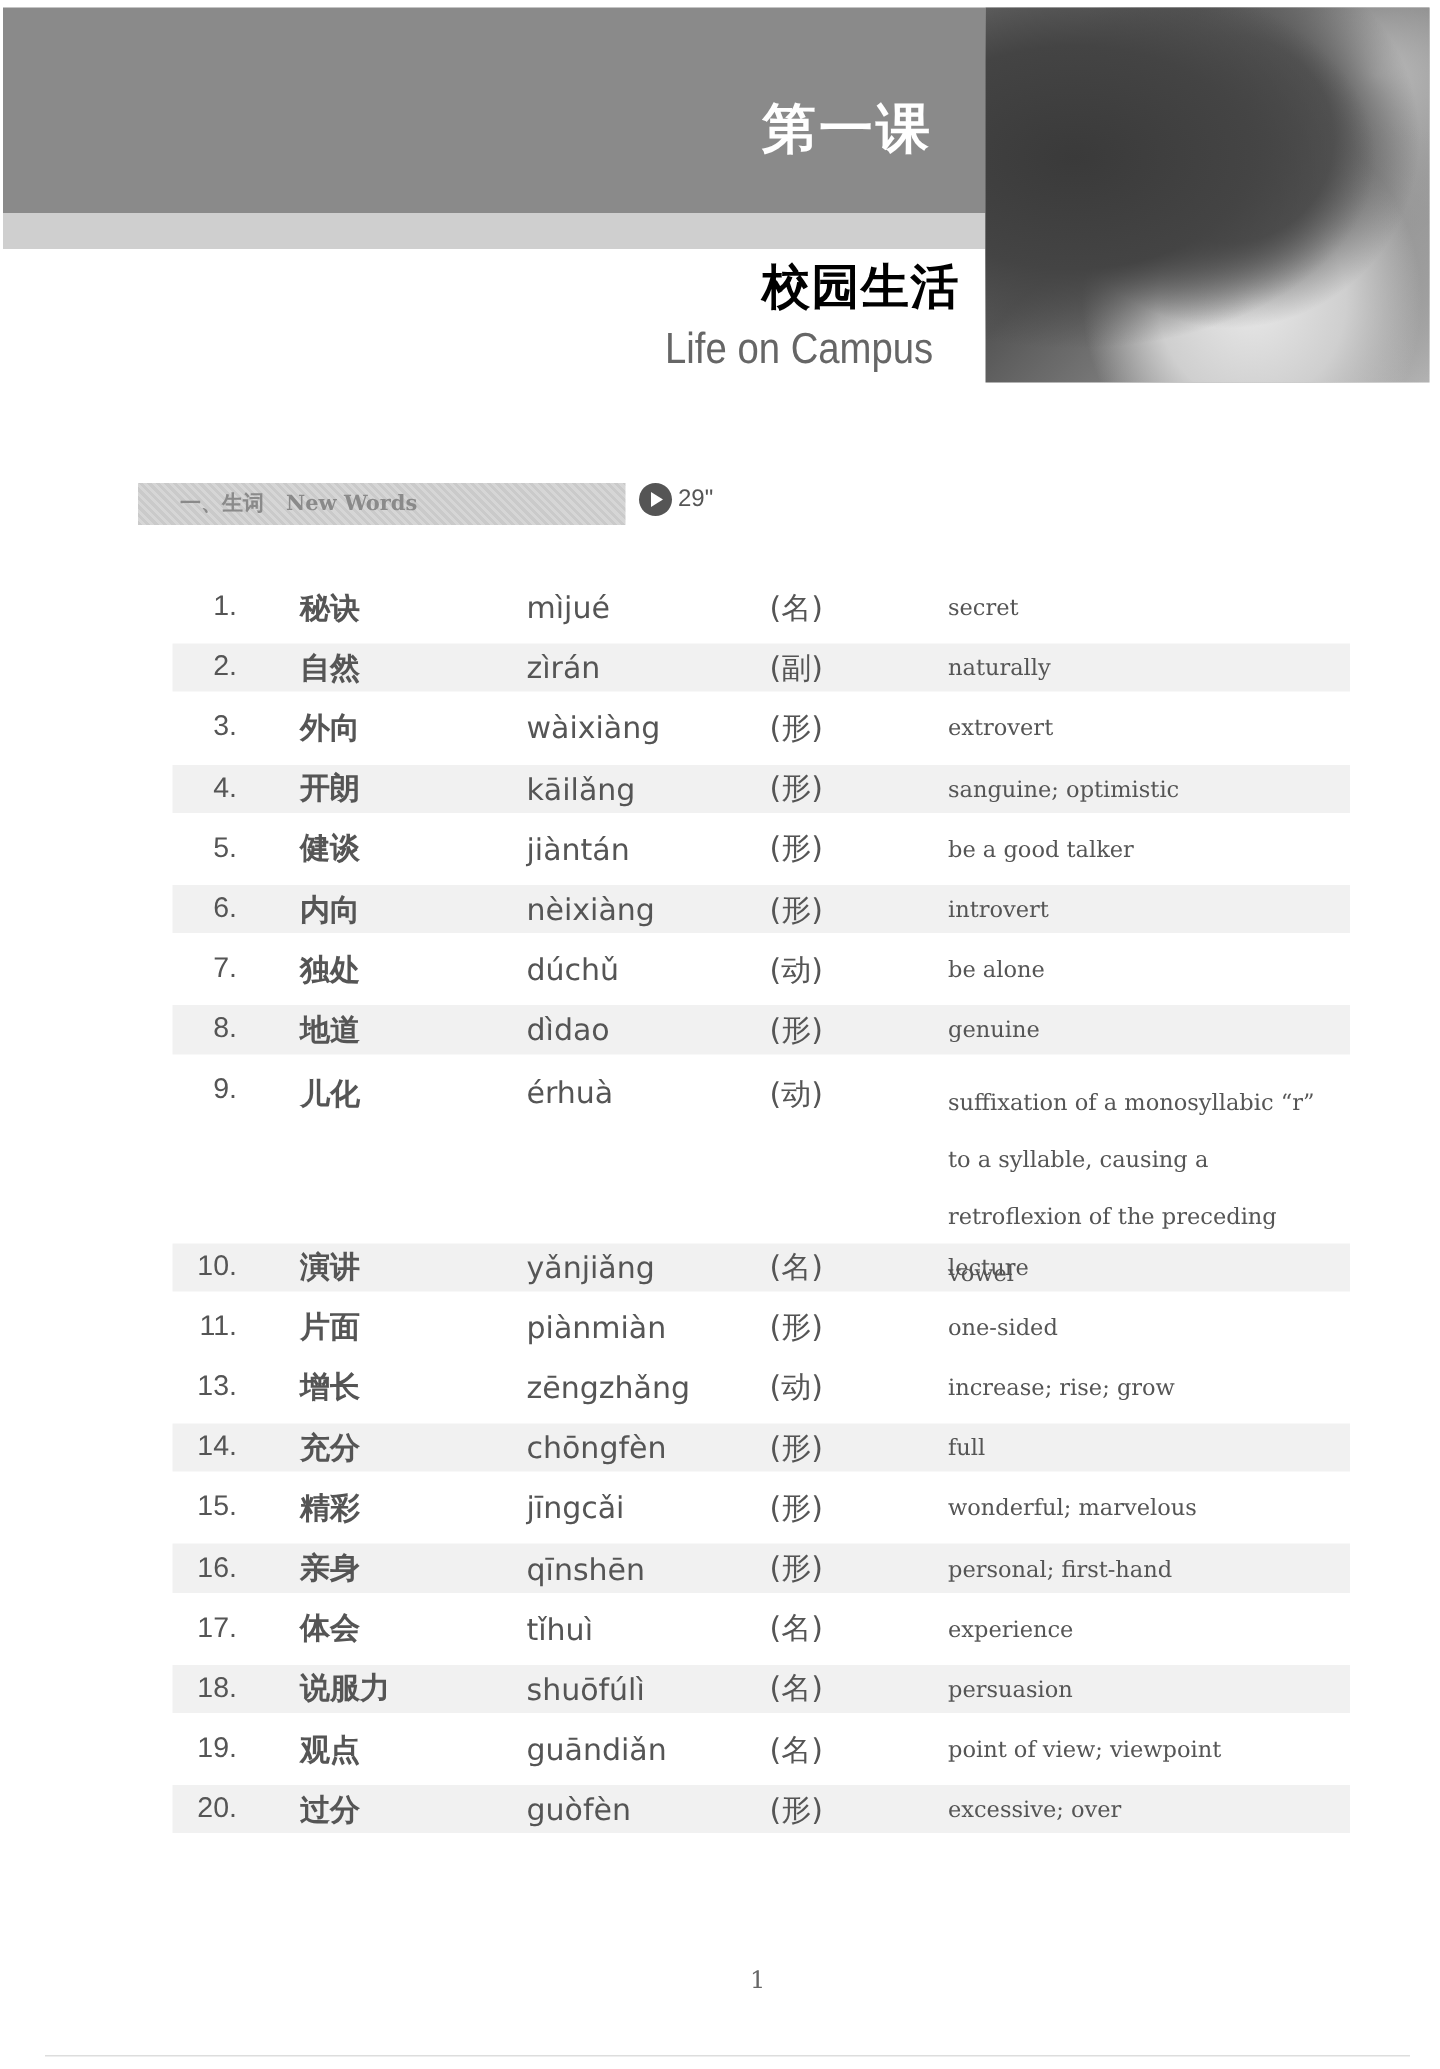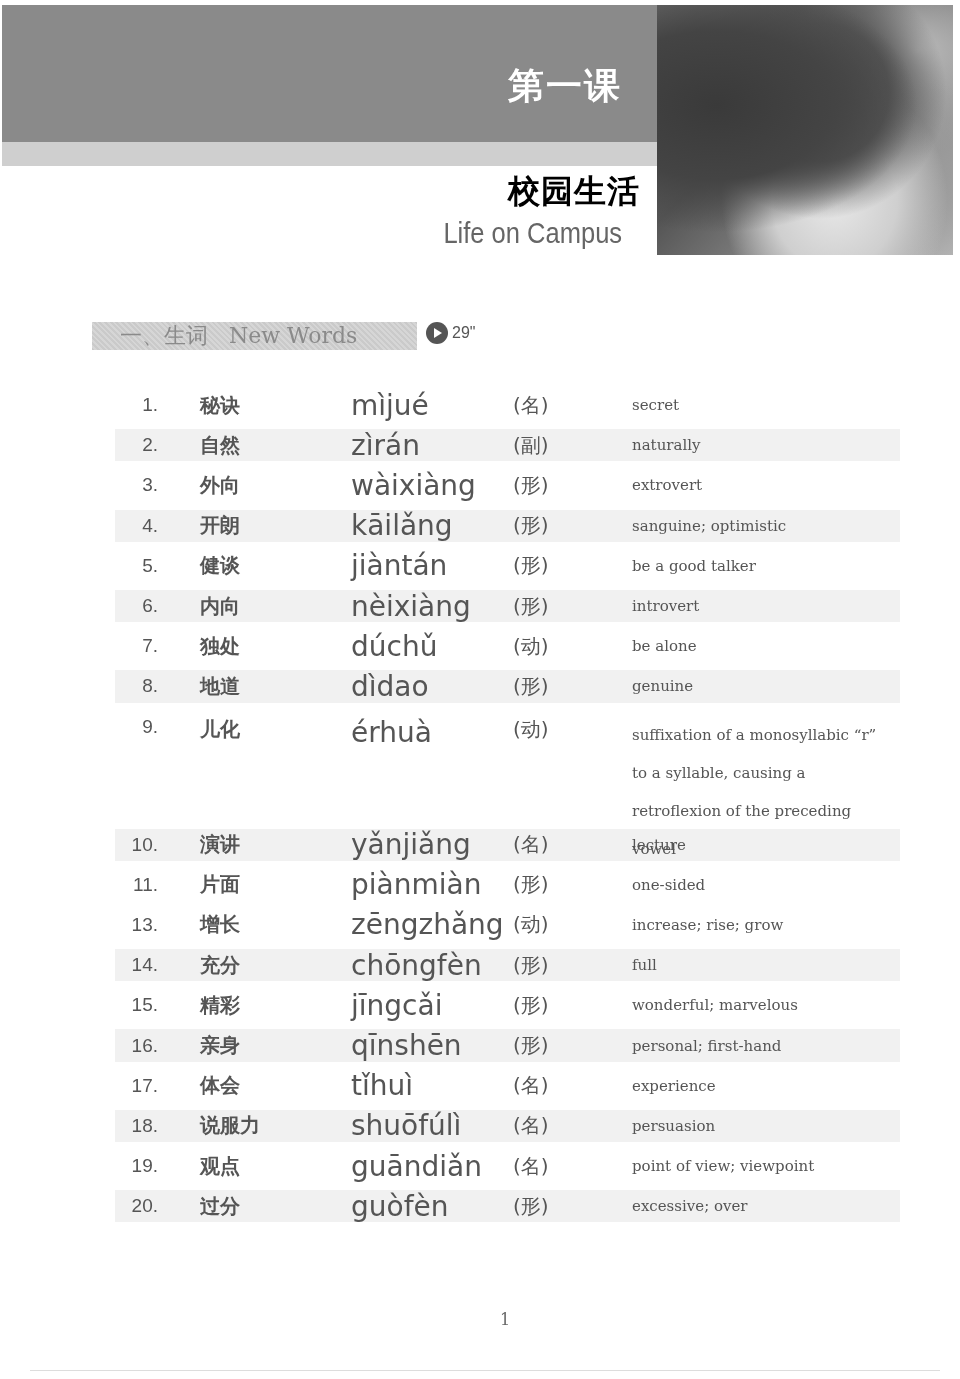--- a/index.html
+++ b/index.html
@@ -41,21 +41,21 @@
       radial-gradient(ellipse at 88% 18%, #bbb 0%, transparent 35%),
       linear-gradient(135deg, #6a6a6a 0%, #555 40%, #8a8a8a 70%, #b8b8b8 100%);
   }
   .section-heading {
     position: absolute; left: 92px; top: 322px; width: 325px; height: 28px;
     background: repeating-linear-gradient(45deg, #cacaca 0 2px, #d6d6d6 2px 4px);
     display: flex; align-items: center;
   }
   .section-heading-text {
     margin-left: 28px;
-    font-family: "DejaVu Serif", serif; font-size: 22px; color: #8a8a8a; font-weight: normal;
+    font-family: "DejaVu Serif", serif; font-size: 14px; color: #8a8a8a; font-weight: bold;
     white-space: pre;
   }
   .audio {
     position: absolute; left: 426px; top: 322px; display: flex; align-items: center; gap: 4px;
   }
   .play-icon {
     width: 22px; height: 22px; border-radius: 50%; background: #555;
     display: flex; align-items: center; justify-content: center;
   }
   .play-icon::after {
@@ -78,21 +78,21 @@
   .num {
     position: absolute; left: 118px; width: 40px; text-align: right;
     font-family: "Liberation Sans", sans-serif; font-size: 19px; color: #555;
   }
   .hanzi {
     position: absolute; left: 200px;
     font-family: "DejaVu Sans", sans-serif; font-size: 20px; color: #555; font-weight: bold;
   }
   .pinyin {
     position: absolute; left: 351px;
-    font-family: "DejaVu Sans", sans-serif; font-size: 28px; color: #555;
+    font-family: "DejaVu Sans", sans-serif; font-size: 20px; color: #555;
   }
   .pos {
     position: absolute; left: 513px;
     font-family: "DejaVu Sans", sans-serif; font-size: 20px; color: #555;
   }
   .meaning {
     position: absolute; left: 632px; width: 260px;
     font-family: "DejaVu Serif", serif; font-size: 15px; color: #555; line-height: 38px;
   }
   .row.tall .meaning { line-height: 38px; }

